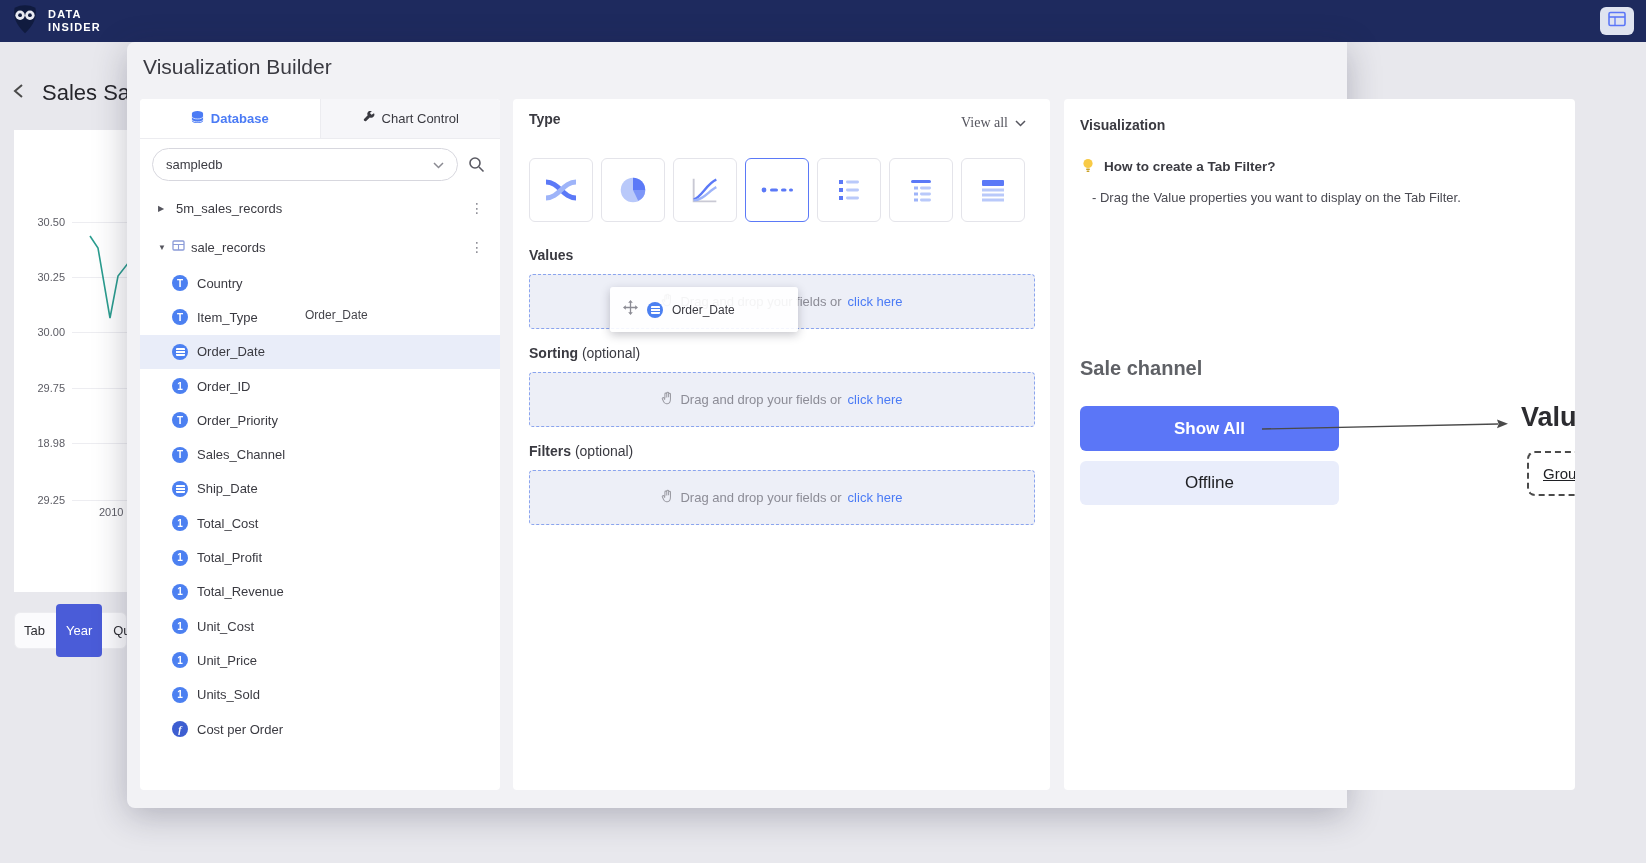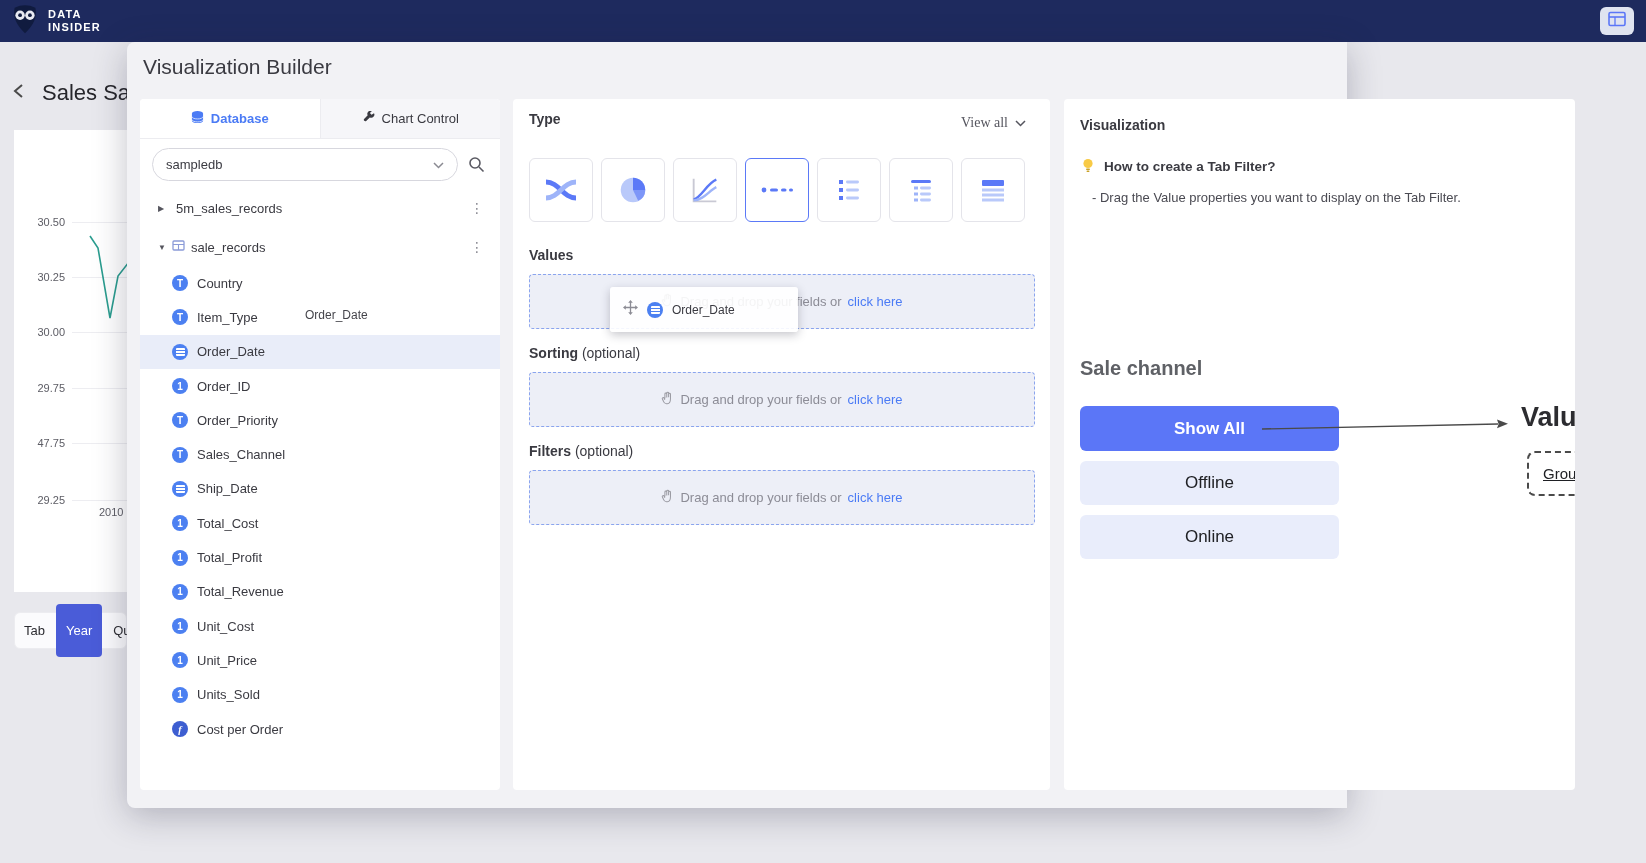--- a/index.html
+++ b/index.html
@@ -126,21 +126,21 @@
   <div class="gline" style="top:222px"></div>
   <div class="gline" style="top:277px"></div>
   <div class="gline" style="top:332px"></div>
   <div class="gline" style="top:388px"></div>
   <div class="gline" style="top:443px"></div>
   <div class="gline" style="top:500px"></div>
   <span class="ytick" style="top:216px">30.50</span>
   <span class="ytick" style="top:271px">30.25</span>
   <span class="ytick" style="top:326px">30.00</span>
   <span class="ytick" style="top:382px">29.75</span>
-  <span class="ytick" style="top:437px">47.75</span>
+  <span class="ytick" style="top:437px">18.98</span>
   <span class="ytick" style="top:494px">29.25</span>
   <span class="xtick">2010</span>
   <svg style="position:absolute;left:84px;top:228px" width="45" height="100" viewBox="0 0 45 100">
     <polyline points="6,8 14,20 26,90 34,48 45,34" fill="none" stroke="#2a9d8f" stroke-width="1.6"></polyline>
   </svg>
 
   <div class="bg-tabs">
     <span class="bg-tab">Tab</span>
     <span class="bg-tab yearbtn">Year</span>
     <span class="bg-tab">Qu</span>
@@ -401,21 +401,20 @@
             <rect x="6.5" y="13.6" width="3" height="1.4" rx=".7" fill="#c9a227"></rect>
           </svg>
       </span>
       <div class="hint-title">How to create a Tab Filter?</div>
       <div class="hint-body">- Drag the Value properties you want to display on the Tab Filter.</div>
 
       <div class="preview-title">Sale channel</div>
 
       <div class="tabbtn primary">Show All</div>
       <div class="tabbtn light1">Offline</div>
-      <div class="tabbtn light2">Online</div>
 
       <svg class="anno-arrow" width="250" height="18" viewBox="0 0 250 18">
         <line x1="0" y1="12" x2="236" y2="7" stroke="#4a4a4a" stroke-width="1.4"></line>
         <path d="M246 6.8 L235 2.6 L236.6 7 L235 11.2 Z" fill="#4a4a4a"></path>
       </svg>
       <div class="anno-value">Value</div>
       <div class="anno-group">
         <span>Group</span>
       </div>
     </div>

